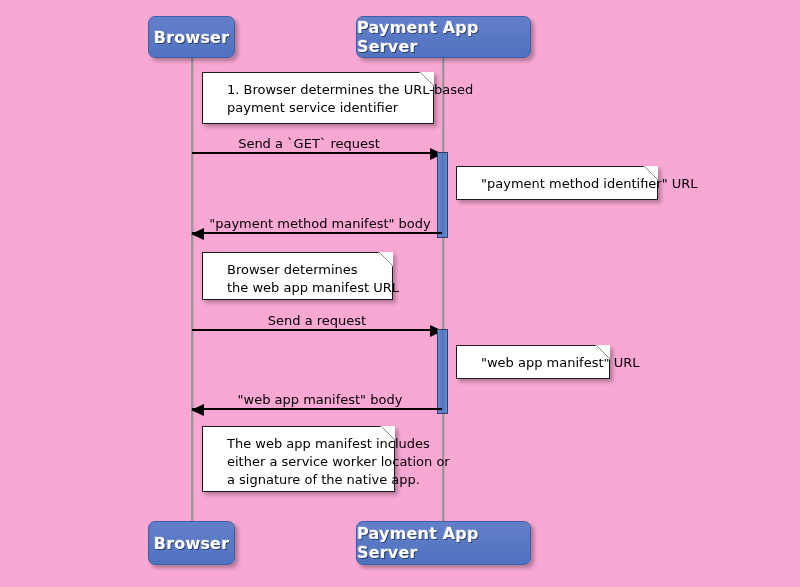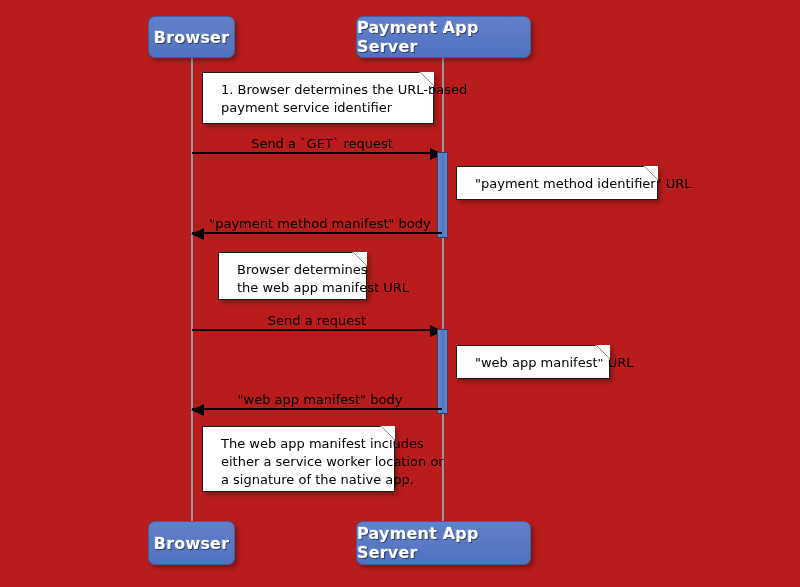--- a/index.html
+++ b/index.html
@@ -7,21 +7,21 @@
     padding: 0;
     background: #ffffff;
   }
   body {
     font-family: "DejaVu Sans", sans-serif;
   }
   #diagram {
     position: relative;
     width: 800px;
     height: 587px;
-    background: #b91c1c;
+    background: #f9a8d4;
     overflow: hidden;
   }
   
   .lifeline {
     position: absolute;
     width: 2px;
     background: #9a9a9a;
     box-shadow: 1px 0 0 rgba(0,0,0,0.10);
   }
   
@@ -85,21 +85,21 @@
   
   .note {
     position: absolute;
     background: #ffffff;
     border: 1px solid #1a1a1a;
     box-shadow: 3px 3px 4px rgba(0,0,0,0.28);
     box-sizing: border-box;
     font-size: 13px;
     color: #000000;
     line-height: 18px;
-    padding: 8px 9px 7px 18px;
+    padding: 8px 9px 7px 24px;
   }
   .note .fold {
     position: absolute;
     top: -1px;
     right: -1px;
     width: 14px;
     height: 14px;
     background: #ffffff;
     border-left: 1px solid #1a1a1a;
     border-bottom: 1px solid #1a1a1a;
@@ -139,37 +139,37 @@
 
   <div class="note" style="left:202px; top:72px; width:232px; height:52px;">
     <span class="note-line">1. Browser determines the URL-based</span>
     <span class="note-line">payment service identifier</span>
     <span class="fold-mask"></span>
     <span class="fold"></span>
   </div>
 
   <div class="message" style="left:192px; top:152px; width:250px;">
     <span class="arrowhead right"></span>
-    <span class="message-label" style="left:130px;">Send a `GET` request</span>
+    <span class="message-label" style="left:117px;">Send a `GET` request</span>
   </div>
 
   <div class="activation" style="left:437px; top:152px; height:86px;"></div>
 
   <div class="note" style="left:456px; top:166px; width:202px; height:34px;">
     <span class="note-line">"payment method identifier" URL</span>
     <span class="fold-mask"></span>
     <span class="fold"></span>
   </div>
 
   <div class="message" style="left:192px; top:232px; width:250px;">
     <span class="arrowhead left"></span>
     <span class="message-label" style="left:128px;">"payment method manifest" body</span>
   </div>
 
-  <div class="note" style="left:218px; top:252px; width:149px; height:48px;">
+  <div class="note" style="left:202px; top:252px; width:191px; height:48px;">
     <span class="note-line">Browser determines</span>
     <span class="note-line">the web app manifest URL</span>
     <span class="fold-mask"></span>
     <span class="fold"></span>
   </div>
 
   <div class="message" style="left:192px; top:329px; width:250px;">
     <span class="arrowhead right"></span>
     <span class="message-label" style="left:125px;text-align:right;">Send a request</span>
   </div>

